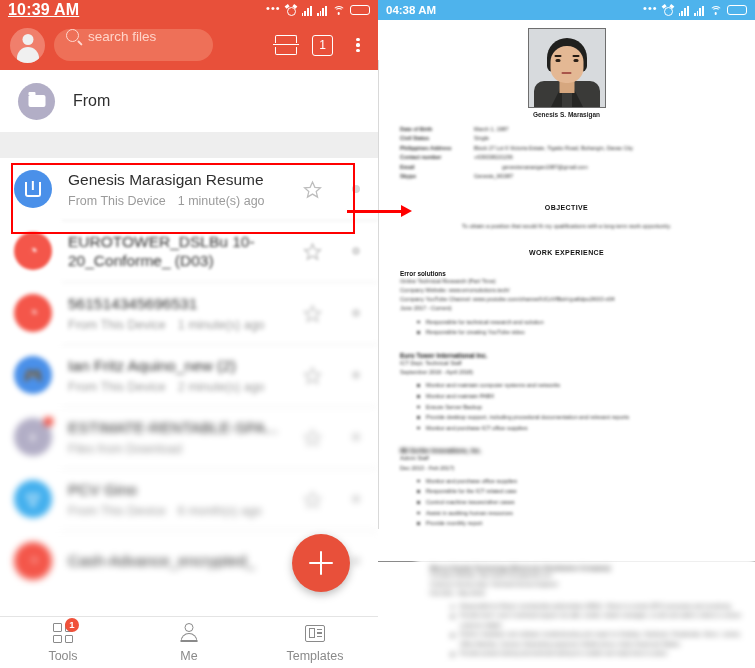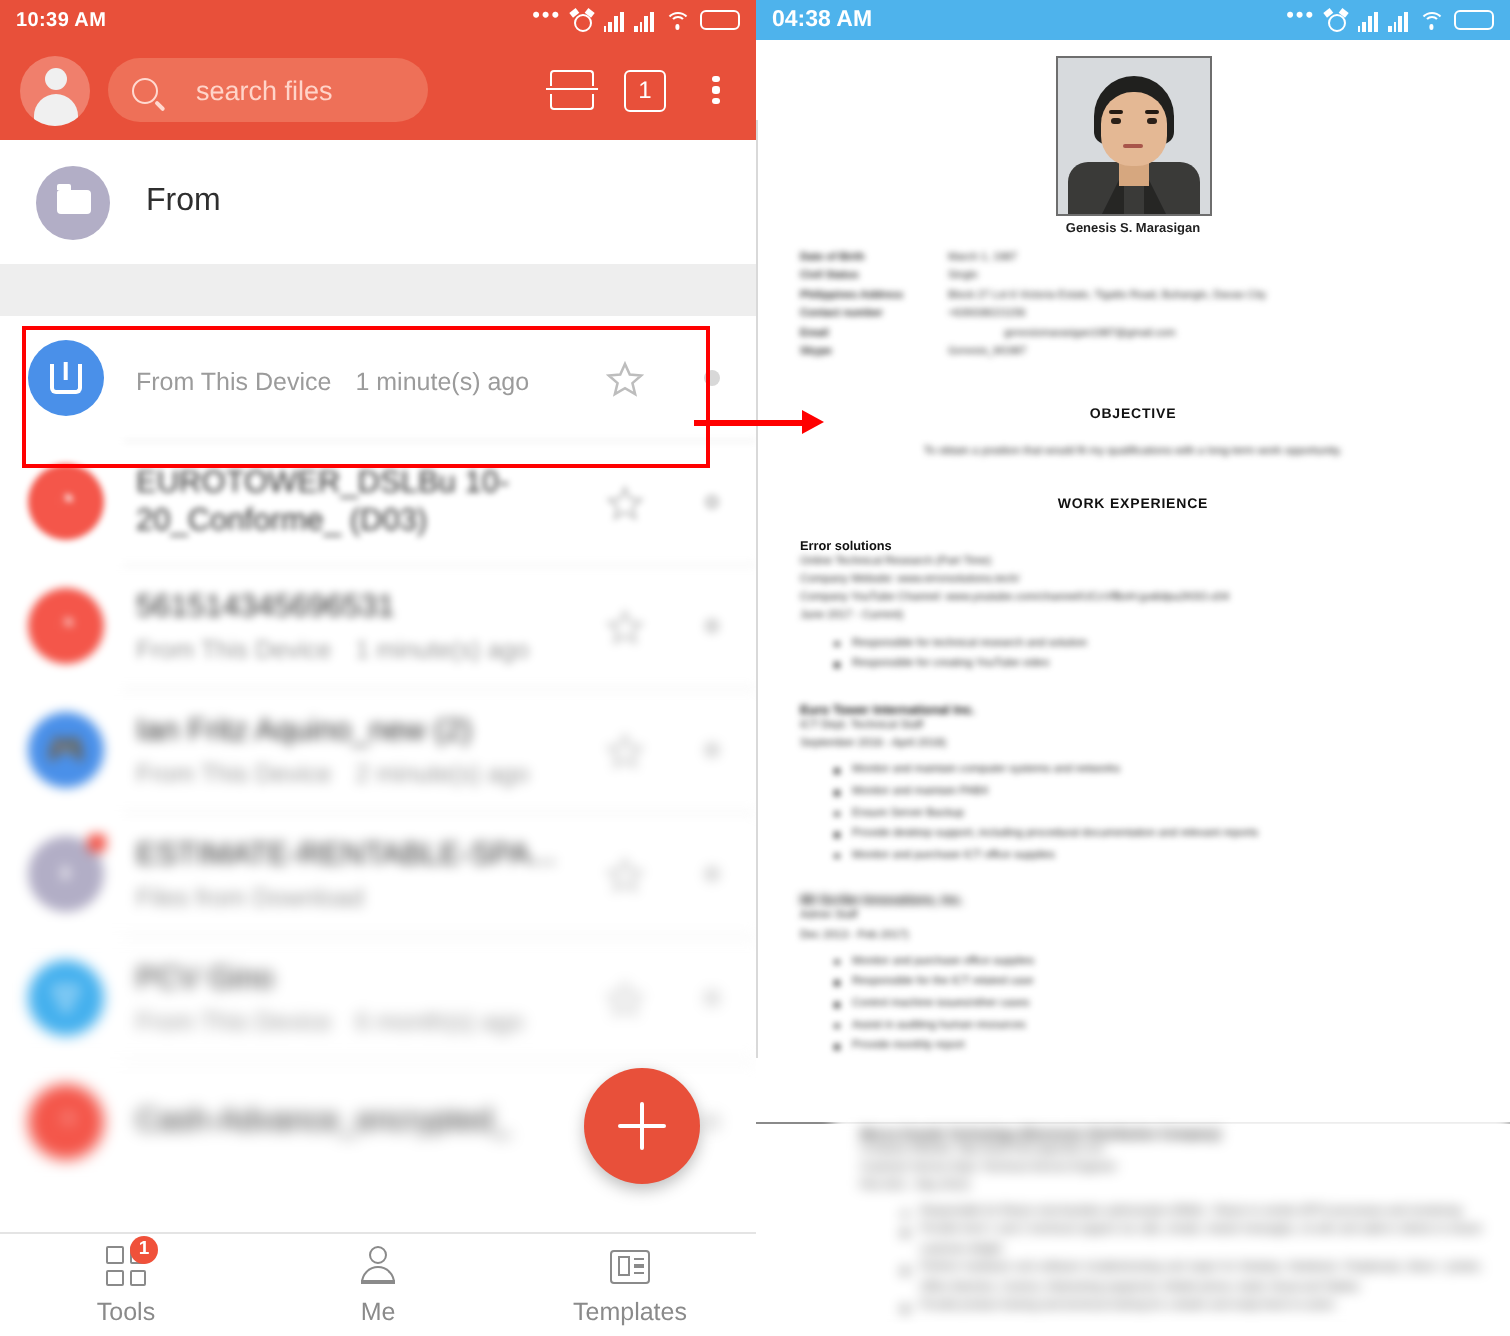--- a/index.html
+++ b/index.html
@@ -24,23 +24,24 @@
   }
   .statusbar {
     height: 20px;
     background: #e8503a;
     display: flex;
     align-items: center;
     padding: 0 8px;
     color: #ffffff;
   }
   .statusbar .clock {
-    font-size: 10px;
+    font-size: 16px;
     font-weight: bold;
     letter-spacing: .2px;
+    text-decoration: underline;
   }
   .statusbar .sb-spacer { flex: 1; }
   .sb-icons { display: flex; align-items: center; gap: 5px; }
   .sb-ellipsis {
     font-size: 11px; letter-spacing: 1px; line-height: 1;
     position: relative; top: -2px;
   }
   .sb-alarm { width: 11px; height: 11px; position: relative; }
   .sb-alarm .face {
     position: absolute; left: 1px; top: 2px;
@@ -97,22 +98,22 @@
   }
   .avatar .body {
     position: absolute; left: 50%; top: 19px; transform: translateX(-50%);
     width: 22px; height: 18px; border-radius: 11px 11px 0 0; background: #f0f0f0;
   }
   .searchbox {
     flex: 1 1 auto;
     height: 32px;
     background: #ee7058;
     border-radius: 16px;
-    display: flex; align-items: center;
-    padding: 0 12px; gap: 19px;
+    display: flex; 
+    padding: 0 12px; gap: 9px;
     max-width: 160px;
   }
   .mag {
     width: 13px; height: 13px; border: 1.8px solid #ffd9d0;
     border-radius: 50%; position: relative; flex: 0 0 auto;
   }
   .mag::after {
     content: ""; position: absolute; right: -4.5px; bottom: -3px;
     width: 6px; height: 1.8px; background: #ffd9d0;
     transform: rotate(45deg); border-radius: 1px;
@@ -481,20 +482,21 @@
 
     <div class="section-gap"></div>
 
     <div class="file-list">
 
       <div class="file-row">
         <div class="fi fi-word">
             <span class="w"></span>
           </div>
         <div class="file-meta">
+          <div class="file-name">Genesis Marasigan Resume</div>
           <div class="file-sub">
             <span>From This Device</span>
             <span>1 minute(s) ago</span>
           </div>
         </div>
         <div class="star">
           <svg width="19" height="19" viewBox="0 0 24 24" fill="none" stroke="#bdbdbd" stroke-width="1.6">
             <polygon points="12,2.5 15,9.2 22.2,9.8 16.7,14.6 18.4,21.6 12,17.8 5.6,21.6 7.3,14.6 1.8,9.8 9,9.2"></polygon>
           </svg>
         </div>

